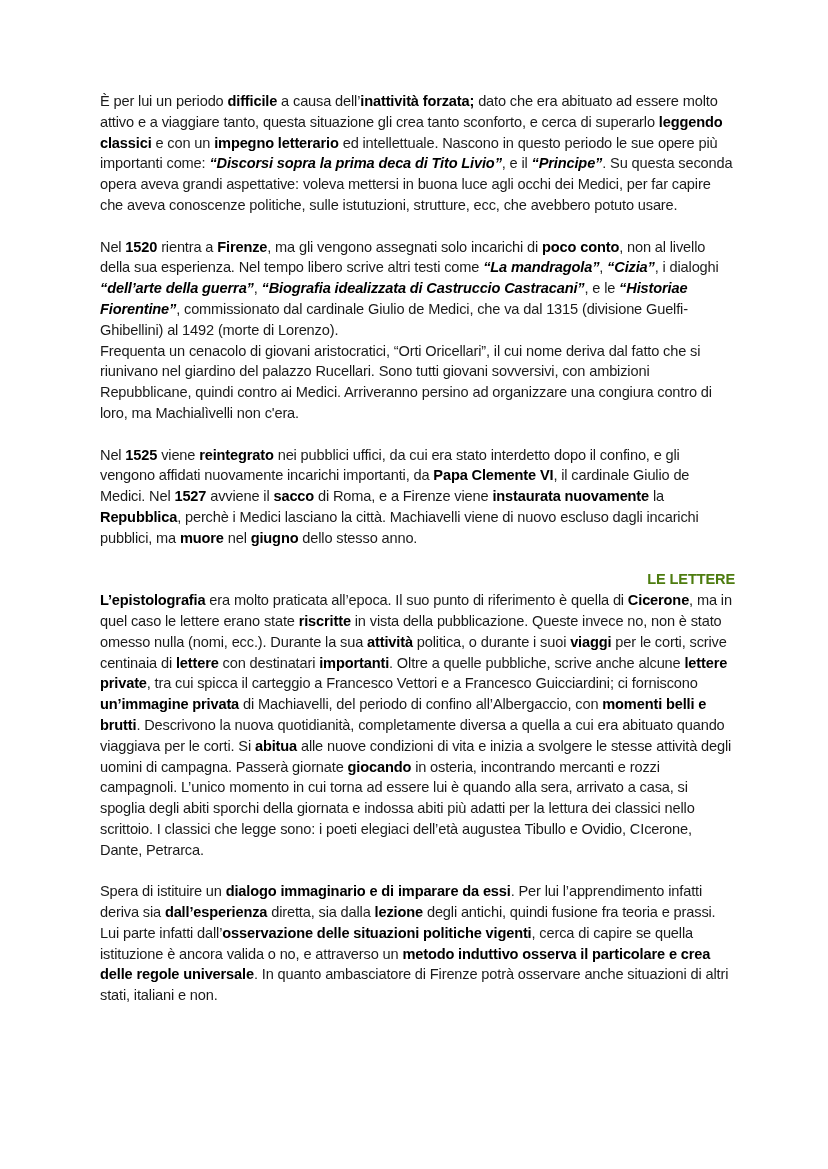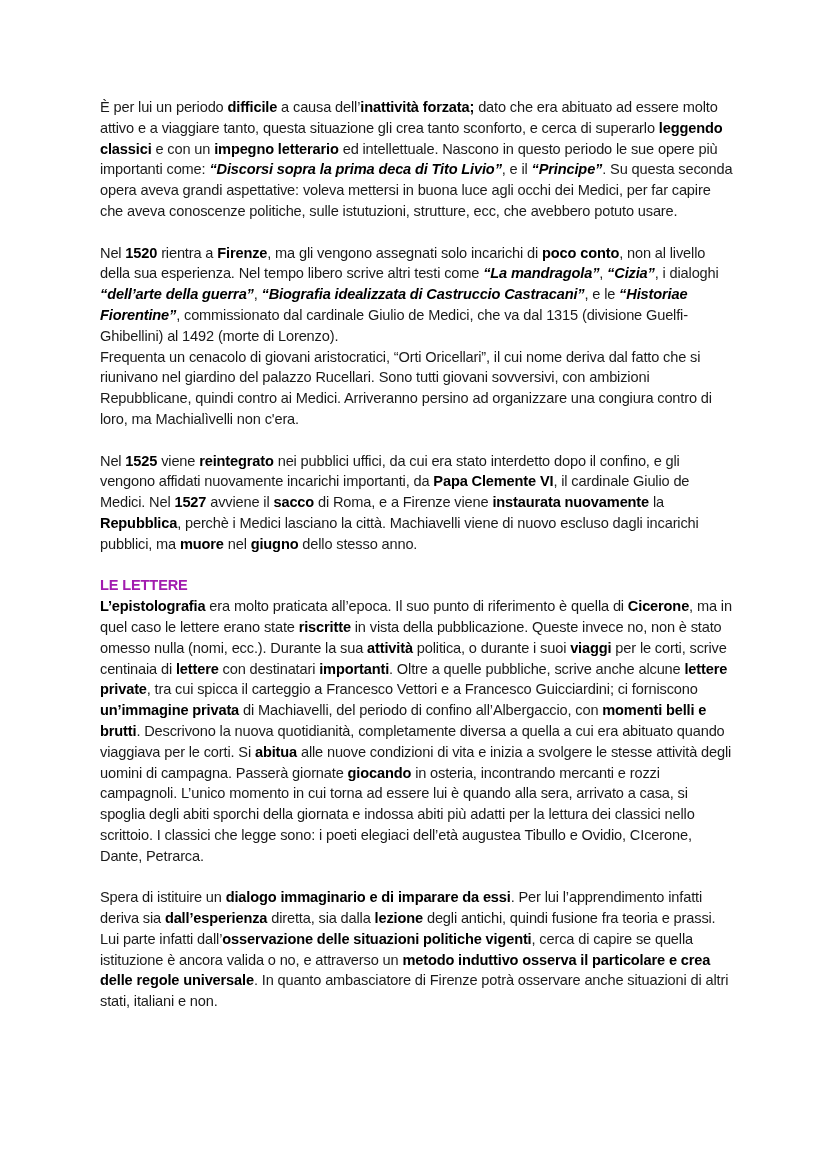--- a/index.html
+++ b/index.html
@@ -1,36 +1,36 @@
 <!DOCTYPE html>
 <html><head>
 <meta charset="utf-8">
 <style>
   html, body { margin: 0; padding: 0; background: #ffffff; }
   body { width: 828px; height: 1169px; position: relative; overflow: hidden; }
   .page {
     position: absolute;
     left: 100px;
-    top: 97px;
+    top: 91px;
     width: 635px;
     font-family: "Liberation Sans", sans-serif;
     font-size: 14.6px;
     line-height: 20.8px;
     color: #1a1a1a;
     letter-spacing: -0.15px;
   }
   .para { margin: 0 0 20.8px 0; }
   .para.tight { margin-bottom: 18px; }
   b { font-weight: bold; color: #000; }
   .bi { font-weight: bold; font-style: italic; color: #000; }
   .heading {
-    text-align: left;
+    text-align: right;
     font-weight: bold;
     margin: 20.8px 0 0 0;
-    color: #a21caf;
+    color: #4d7c0f;
   }
 </style>
 </head>
 <body>
 
 <div class="page">
   <p class="para"><span>È per lui un periodo </span><b>difficile</b><span> a causa dell’</span><b>inattività forzata;</b><span> dato che era abituato ad essere molto attivo e a viaggiare tanto, questa situazione gli crea tanto sconforto, e cerca di superarlo </span><b>leggendo classici</b><span> e con un </span><b>impegno letterario</b><span> ed intellettuale. Nascono in questo periodo le sue opere più importanti come: </span><span class="bi">“Discorsi sopra la prima deca di Tito Livio”</span><span>, e il </span><span class="bi">“Principe”</span><span>. Su questa seconda opera aveva grandi aspettative: voleva mettersi in buona luce agli occhi dei Medici, per far capire che aveva conoscenze politiche, sulle istutuzioni, strutture, ecc, che avebbero potuto usare.</span></p>
   <p class="para"><span>Nel </span><b>1520</b><span> rientra a </span><b>Firenze</b><span>, ma gli vengono assegnati solo incarichi di </span><b>poco conto</b><span>, non al livello della sua esperienza. Nel tempo libero scrive altri testi come </span><span class="bi">“La mandragola”</span><span>, </span><span class="bi">“Cizia”</span><span>, i dialoghi </span><span class="bi">“dell’arte della guerra”</span><span>, </span><span class="bi">“Biografia idealizzata di Castruccio Castracani”</span><span>, e le </span><span class="bi">“Historiae Fiorentine”</span><span>, commissionato dal cardinale Giulio de Medici, che va dal 1315 (divisione Guelfi-Ghibellini) al 1492 (morte di Lorenzo).</span><br><span>Frequenta un cenacolo di giovani aristocratici, “Orti Oricellari”, il cui nome deriva dal fatto che si riunivano nel giardino del palazzo Rucellari. Sono tutti giovani sovversivi, con ambizioni Repubblicane, quindi contro ai Medici. Arriveranno persino ad organizzare una congiura contro di loro, ma Machialìvelli non c'era.</span></p>
   <p class="para"><span>Nel </span><b>1525</b><span> viene </span><b>reintegrato</b><span> nei pubblici uffici, da cui era stato interdetto dopo il confino, e gli vengono affidati nuovamente incarichi importanti, da </span><b>Papa Clemente VI</b><span>, il cardinale Giulio de Medici. Nel </span><b>1527</b><span> avviene il </span><b>sacco</b><span> di Roma, e a Firenze viene </span><b>instaurata nuovamente</b><span> la </span><b>Repubblica</b><span>, perchè i Medici lasciano la città. Machiavelli viene di nuovo escluso dagli incarichi pubblici, ma </span><b>muore</b><span> nel </span><b>giugno</b><span> dello stesso anno.</span></p>
 

